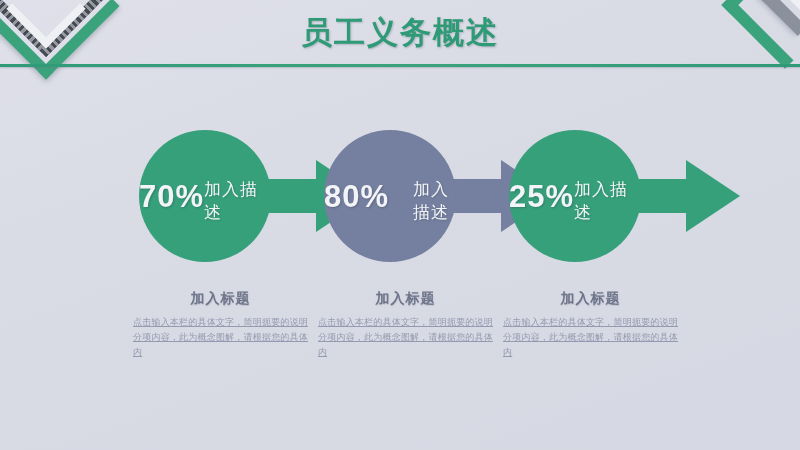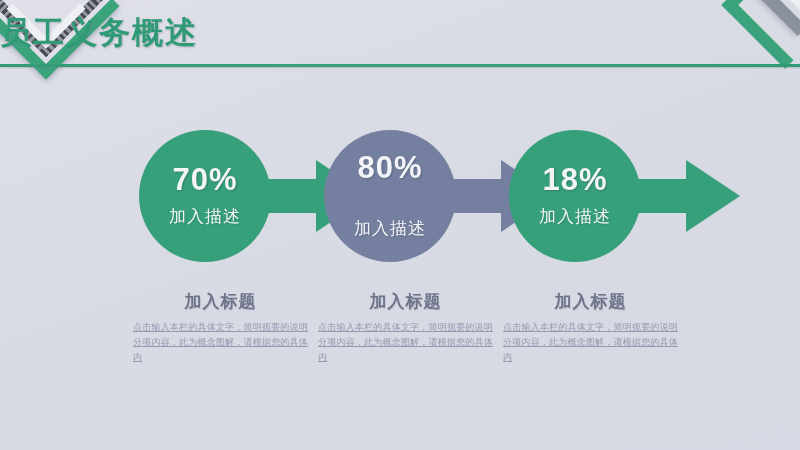--- a/index.html
+++ b/index.html
@@ -79,67 +79,67 @@
   .deco-tr-white {
     position:absolute; left:34px; top:-2px;
     width:40px; height:40px;
     border-left:7px solid #eef0f4;
     border-bottom:7px solid #eef0f4;
   }
 
   
   .title {
     position:absolute; left:0; right:0; top:12px;
+    text-align:center;
     font-size:31px; font-weight:bold;
     letter-spacing:2px;
     color:#2f9b76;
     text-shadow:1px 1px 2px rgba(120,125,145,.45);
   }
   .title-rule {
     position:absolute; left:0; right:0; top:64px;
     height:3px;
     background:linear-gradient(90deg,#2f9b76 0%,#3aa37e 50%,#2f9b76 100%);
     box-shadow:0 1px 2px rgba(110,115,135,.35);
   }
 
   
   .diagram { position:absolute; left:0; top:0; width:800px; height:450px; }
 
   .node {
     position:absolute;
     width:132px; height:132px;
     border-radius:50%;
-    display:flex; flex-direction:column;
+    display:flex; flex-direction:row;
     align-items:center; justify-content:center;
     color:#f2f4f7;
   }
   .node .pct {
     font-size:31px; font-weight:bold;
     letter-spacing:1px;
     line-height:1;
     text-shadow:1px 1px 2px rgba(40,45,60,.28);
   }
   .node .desc {
     margin-top:10px;
     font-size:17px;
     letter-spacing:1px;
     text-shadow:1px 1px 2px rgba(40,45,60,.20);
-    text-align:center;
   }
 
   .node-green { background:#36a07a; }
   .node-slate { background:#757f9f; }
 
   .arrow { position:absolute; }
   .arrow svg { display:block; }
 
   
   .caption { position:absolute; width:175px; }
   .caption h3 {
-    font-size:17px; font-weight:bold;
+    font-size:14px; font-weight:bold;
     color:#6e7489;
     text-align:center;
     letter-spacing:1px;
     margin-bottom:7px;
     text-shadow:.5px .5px 1px rgba(140,145,165,.35);
   }
   .caption p {
     font-size:9px;
     line-height:1.65;
     color:#959ab0;
@@ -192,21 +192,21 @@
       <div class="pct">70%</div>
       <div class="desc">加入描述</div>
     </div>
 
     <div class="node node-slate" style="left:324px; top:130px;gap:24px;">
       <div class="pct">80%</div>
       <div class="desc">加入描述</div>
     </div>
 
     <div class="node node-green" style="left:509px; top:130px;">
-      <div class="pct">18%</div>
+      <div class="pct">25%</div>
       <div class="desc">加入描述</div>
     </div>
 
   </div>
 
   <div class="caption" style="left:133px; top:290px;">
     <h3>加入标题</h3>
     <p>点击输入本栏的具体文字，简明扼要的说明分项内容，此为概念图解，请根据您的具体内</p>
   </div>
 

